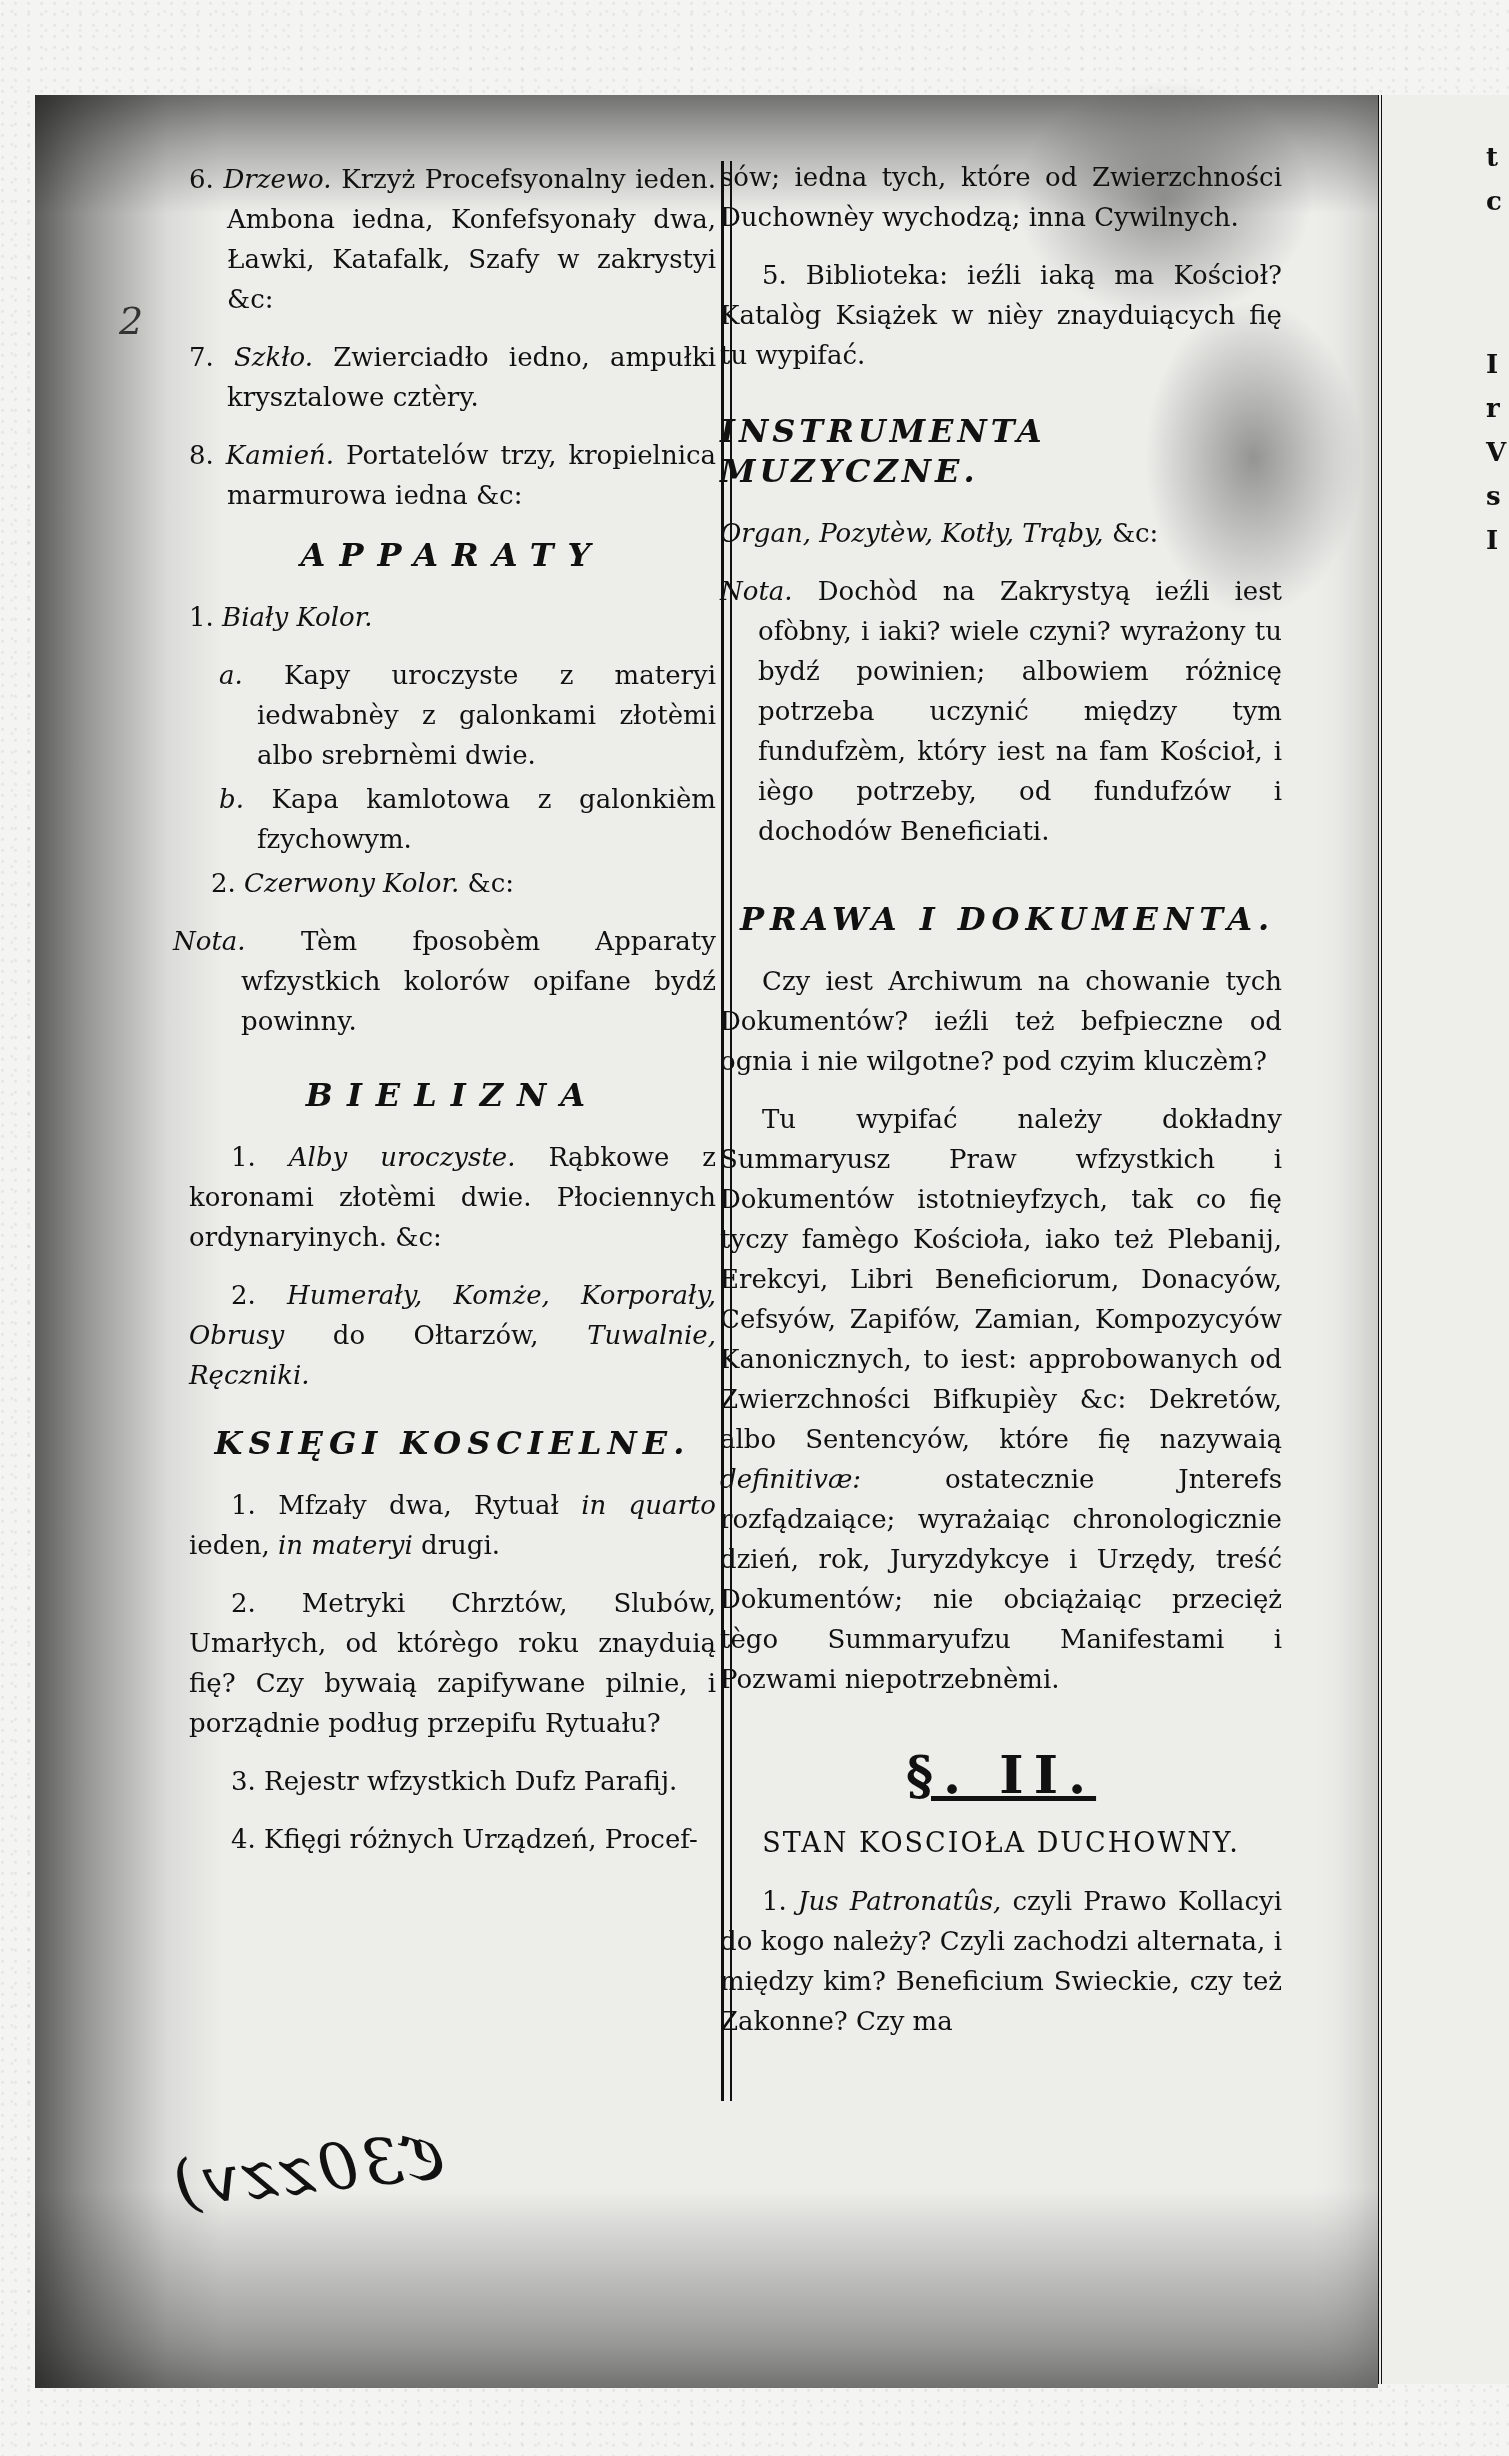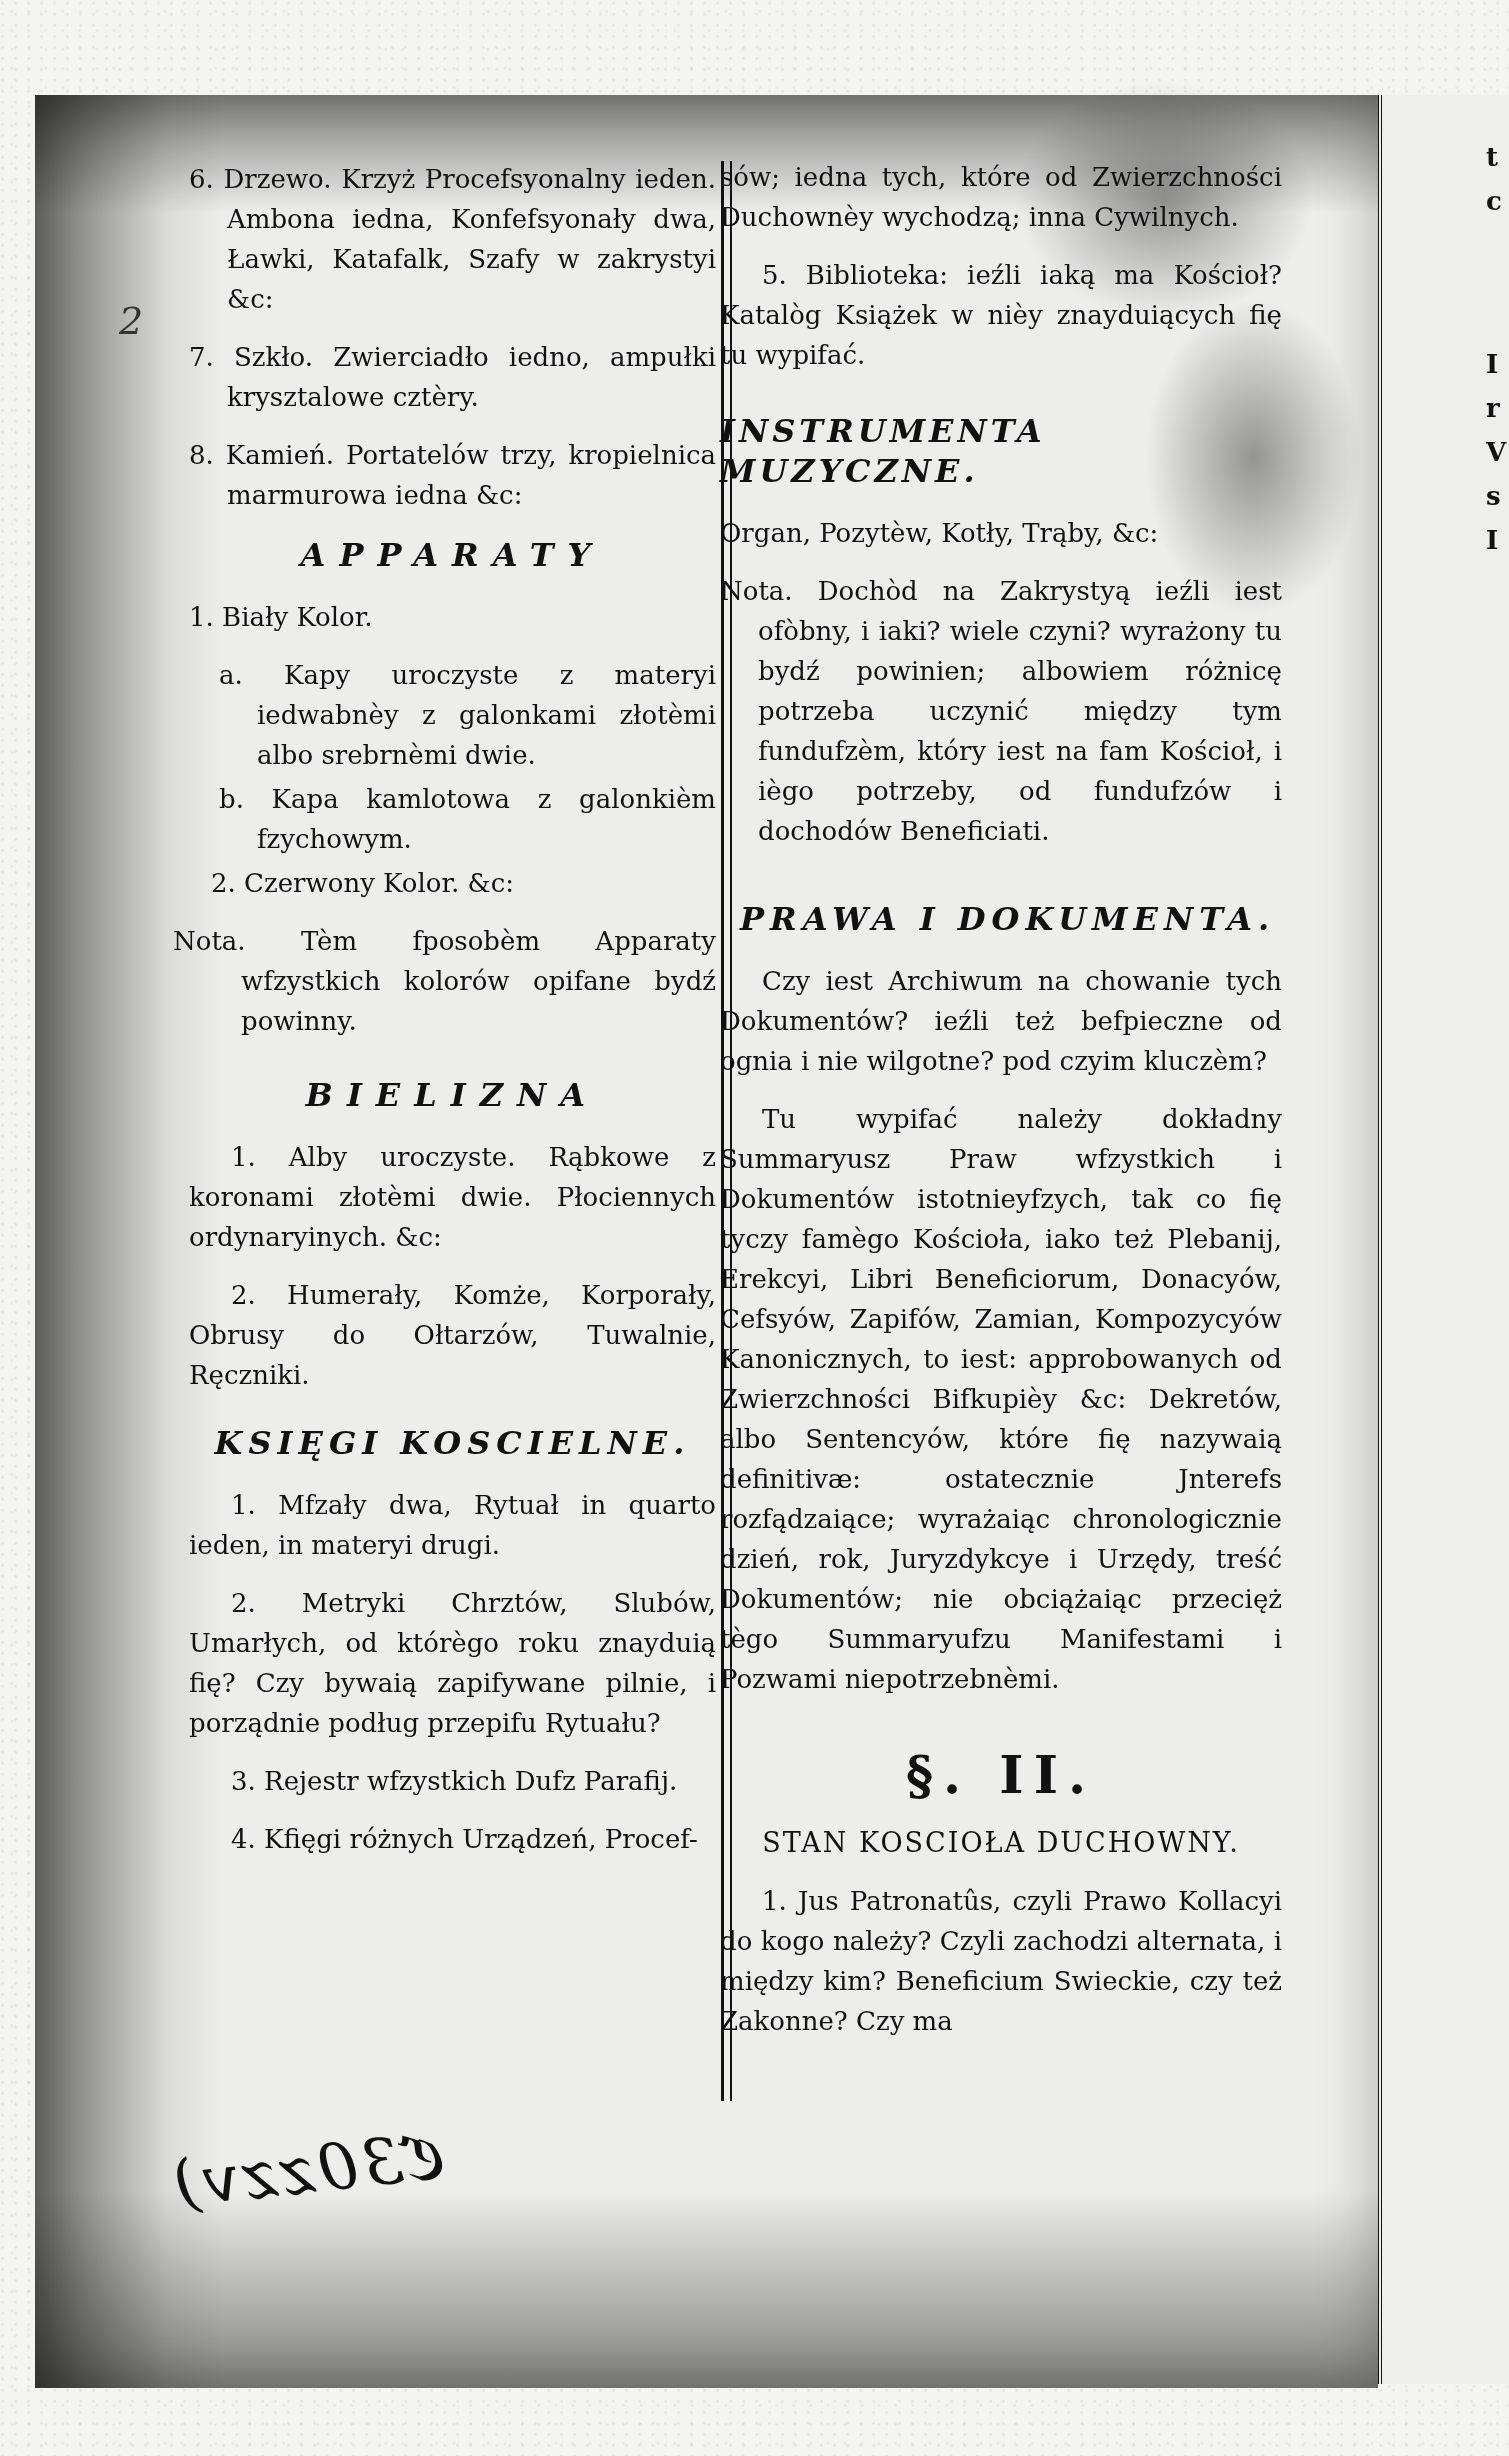--- a/index.html
+++ b/index.html
@@ -50,28 +50,28 @@
   .col {
     position:absolute; font-size:26px; line-height:40px;
   }
   .col.left { left:189px; top:159px; width:527px; }
   .col.right { left:720px; top:157px; width:562px; }
   p { margin:0; text-align:justify; }
   .item { margin-bottom:18px; }
   .hang { padding-left:38px; text-indent:-38px; }
   .hang2 { padding-left:68px; text-indent:-38px; }
   .indent { text-indent:42px; }
-  .ital { font-family:"DejaVu Serif", serif; }
+  .ital { font-style:italic; font-family:"DejaVu Serif", serif; }
   .heading {
     text-align:center; font-style:italic; font-weight:bold;
     font-size:32px; letter-spacing:6px; margin:20px 0 22px 0;
   }
   .heading.spaced { letter-spacing:14px; }
   .sect {
-    text-align:center; font-size:52px; font-weight:bold; margin:56px 0 28px 0; letter-spacing:10px;
+    text-align:center; font-size:52px; font-weight:bold; margin:56px 0 28px 0; letter-spacing:10px;text-decoration:underline;
   }
   .sect-title {
     text-align:center; font-size:27px; letter-spacing:2px; margin:0 0 18px 0;
   }
   .handwriting {
     position:absolute; left:169px; top:2124px; font-size:64px; font-style:italic;
     transform:rotate(-6deg) scaleX(-1); color:#111; letter-spacing:4px;
     font-family:"DejaVu Serif", serif;
   }
   .margin-mark {

